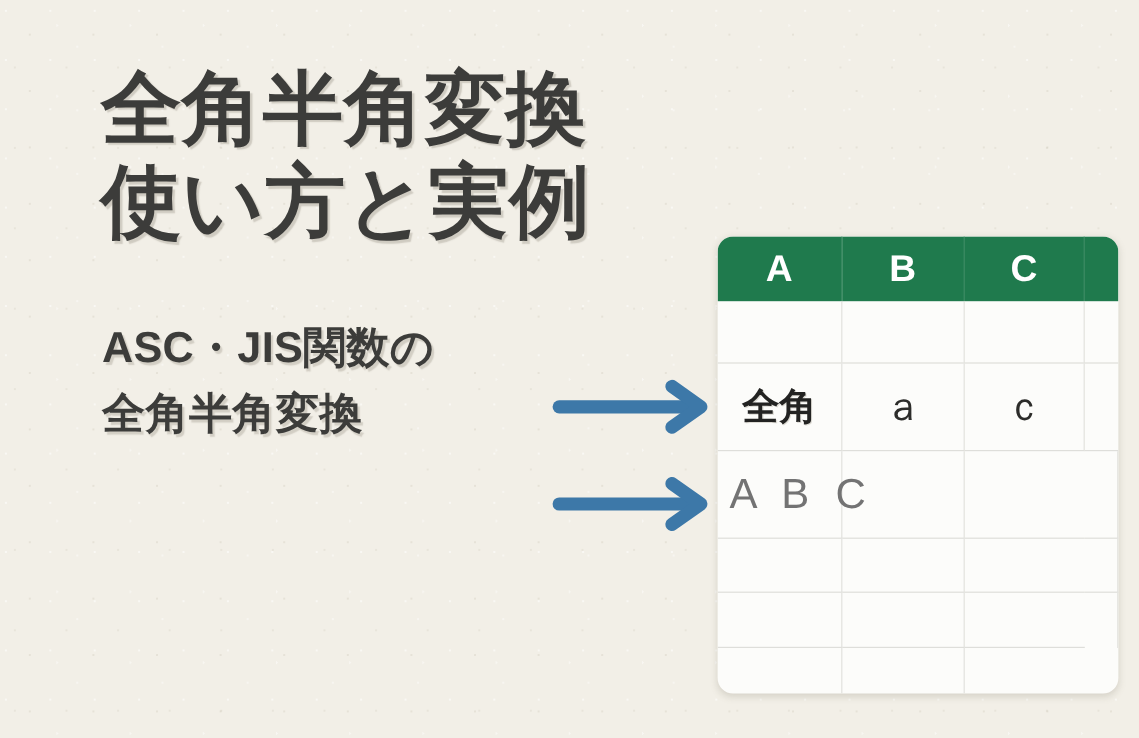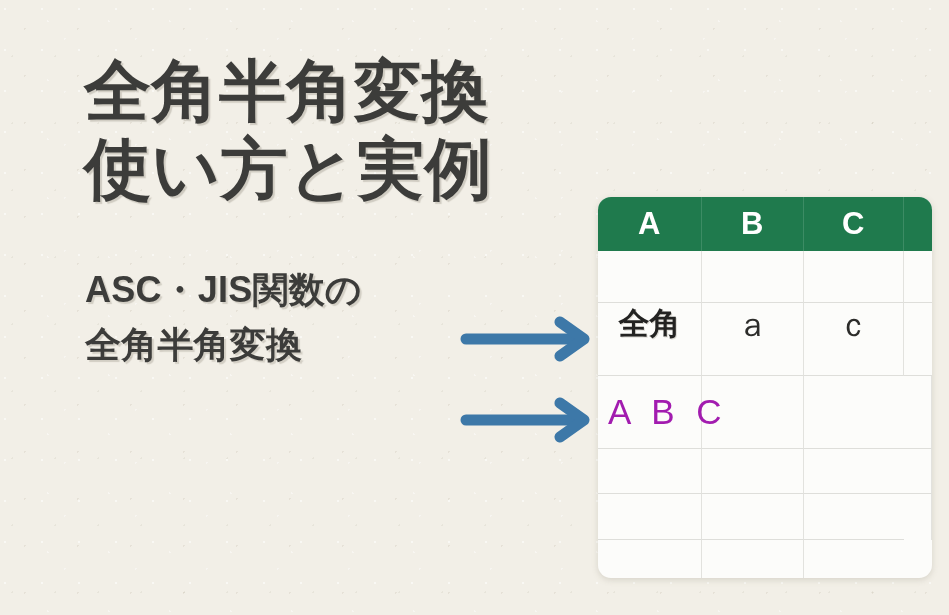--- a/index.html
+++ b/index.html
@@ -91,20 +91,21 @@
     display: grid;
     grid-template-columns: 104px 102px 100px 28px;
     grid-template-rows: 54px 52px 73px 73px 45px 46px 38px;
     width: 334px;
     height: 381px;
   }
   .cell {
     border-right: 1px solid #e2e2de;
     border-bottom: 1px solid #dededa;
     display: flex;
+    align-items: center;
     justify-content: center;
     font-size: 30px;
     color: #2e2e2c;
     overflow: visible;
     position: relative;
     background: transparent;
   }
   .cell.last-col { border-right: none; }
   .cell.last-row { border-bottom: none; }
 
@@ -137,21 +138,21 @@
   }
   
   .val-overflow {
     position: absolute;
     left: 10px;
     top: 50%;
     transform: translateY(-50%);
     white-space: nowrap;
     font-size: 35px;
     letter-spacing: 6px;
-    color: #a21caf;
+    color: #737373;
     z-index: 3;
     pointer-events: none;
   }
 </style>
 </head>
 <body>
 
 <div id="canvas">
 
   <div id="headline">

